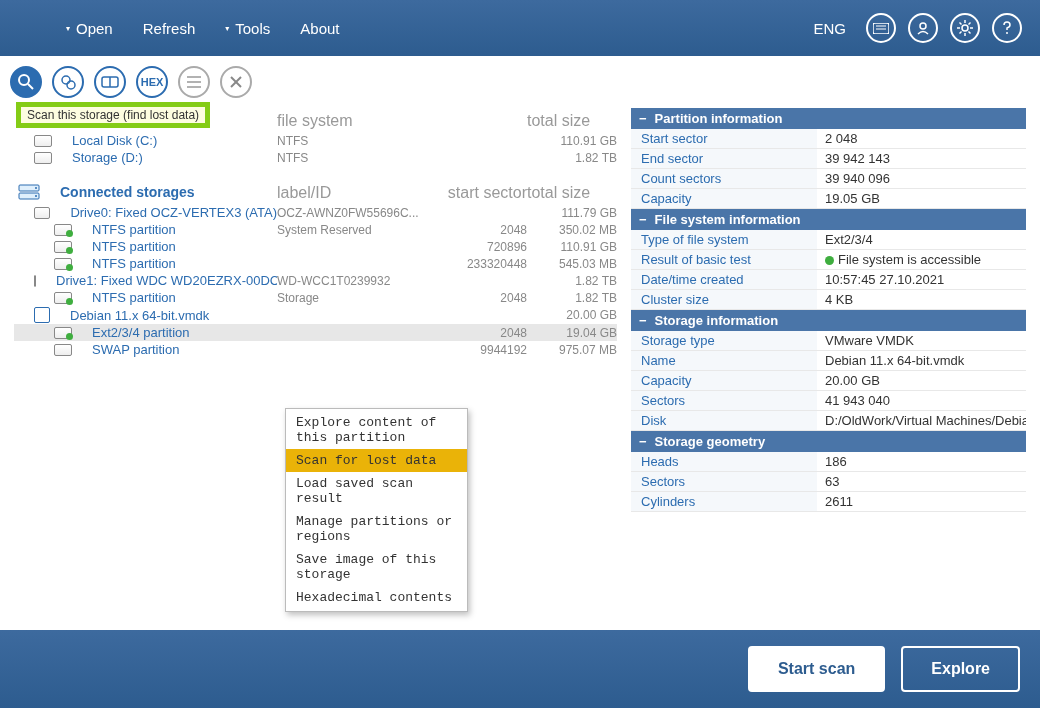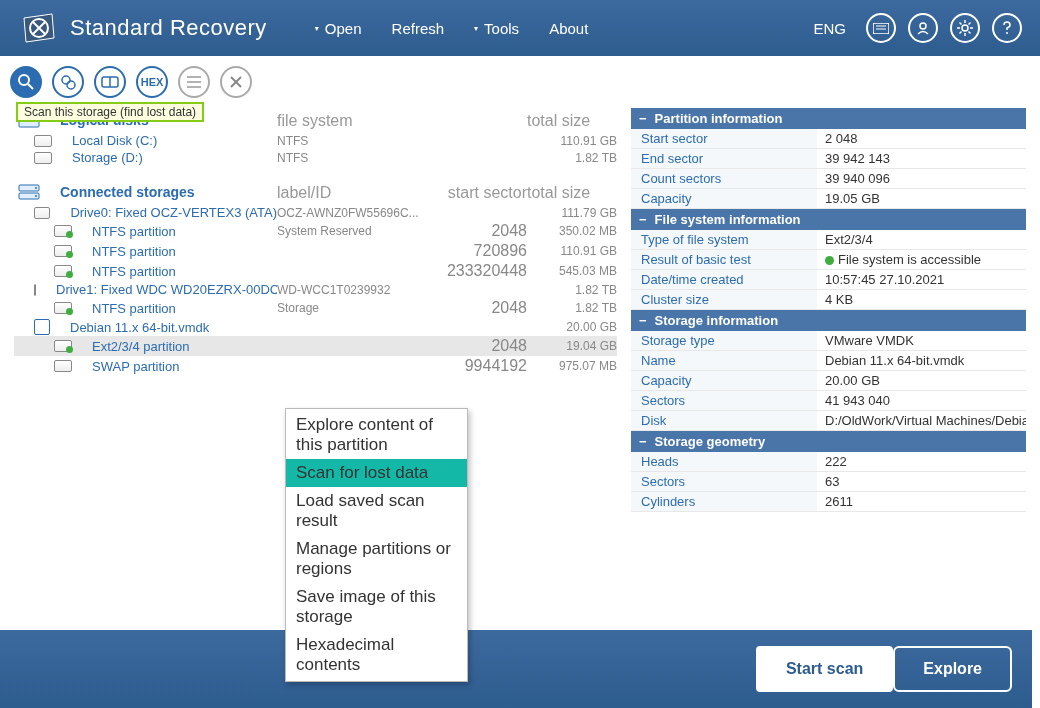--- a/index.html
+++ b/index.html
@@ -15,38 +15,38 @@
   .menu-arrow { font-size: 8px; }
   .header-right { margin-left: auto; display: flex; align-items: center; gap: 12px; }
   .lang { font-size: 15px; margin-right: 8px; }
   .header-icon-btn { width: 30px; height: 30px; border: 2px solid #fff; border-radius: 50%; display: flex; align-items: center; justify-content: center; cursor: pointer; }
   
   
   .toolbar { padding: 10px 10px; display: flex; gap: 10px; align-items: center; position: relative; }
   .tool-btn { width: 32px; height: 32px; border: 2px solid #2c6cb0; border-radius: 50%; display: flex; align-items: center; justify-content: center; cursor: pointer; color: #2c6cb0; font-weight: bold; font-size: 11px; background: #fff; }
   .tool-btn.active { background: #2c6cb0; color: #fff; }
   .tool-btn.gray { border-color: #aaa; color: #888; }
-  .tooltip-box { position: absolute; left: 16px; top: 46px; background: #fdfde0; border: 2px solid #84cc16; padding: 1px 6px; font-size: 12px; color: #333; z-index: 5; }
+  .tooltip-box { position: absolute; left: 16px; top: 46px; background: #fdfde0; border: 5px solid #84cc16; padding: 1px 6px; font-size: 12px; color: #333; z-index: 5; }
   
   
   .content { display: flex; padding: 0 14px; gap: 14px; }
   .left-panel { flex: 1; min-width: 0; }
   .right-panel { width: 395px; }
   
   
   .section-header { display: flex; align-items: center; gap: 20px; padding: 4px 4px; color: #2c6cb0; font-weight: bold; font-size: 14px; }
   .col-headers { display: flex; color: #999; font-size: 16px; padding: 2px 0; }
   .col-headers .c-label { width: 160px; text-align: left; }
   .col-headers .c-start { width: 90px; text-align: right; }
   .col-headers .c-size { width: 90px; text-align: left; }
   
   .row { display: flex; align-items: center; padding: 1px 0; font-size: 13px; color: #2c6cb0; }
   .row .c-name { flex: 1; display: flex; align-items: center; gap: 20px; min-width: 0; white-space: nowrap; overflow: hidden; }
   .row .c-label { width: 160px; color: #888; font-size: 12px; white-space: nowrap; overflow: hidden; text-overflow: ellipsis; }
-  .row .c-start { width: 90px; text-align: right; color: #888; font-size: 16px; }
+  .row .c-start { width: 90px; text-align: right; color: #888; font-size: 12px; }
   .row .c-size { width: 90px; text-align: right; color: #888; font-size: 12px; }
   .row.sel { background: #e7e7e7; align-items: center; }
   .ind1 { padding-left: 20px; }
   .ind2 { padding-left: 40px; }
   .disk-rect { width: 18px; height: 12px; border: 1px solid #888; border-radius: 2px; background: linear-gradient(#fff,#eee); display: inline-block; position: relative; }
   .disk-rect.green::after { content: ''; position: absolute; right: -2px; bottom: -2px; width: 7px; height: 7px; background: #3fae3f; border-radius: 50%; }
   .vmdk-icon { width: 16px; height: 16px; border: 1px solid #2c6cb0; display: inline-block; border-radius: 2px; }
 
   .spacer-row { height: 14px; }
   
@@ -54,46 +54,35 @@
   .info-section-hdr { background: #4a75a8; color: #fff; padding: 3px 8px; font-size: 13px; display: flex; align-items: center; gap: 8px; font-weight: bold; }
   .info-section-hdr .dash { font-weight: bold; }
   .info-row { display: flex; border-bottom: 1px solid #e8e8e8; font-size: 13px; }
   .info-row:nth-child(odd-of-type) {}
   .info-key { width: 186px; padding: 2px 10px; color: #2c6cb0; background: #f5f8fb; white-space: nowrap; overflow: hidden; }
   .info-val { flex: 1; padding: 2px 8px; color: #333; white-space: nowrap; overflow: hidden; }
   .status-dot { display: inline-block; width: 9px; height: 9px; border-radius: 50%; background: #3fae3f; margin-right: 4px; vertical-align: middle; }
   
   
   .ctx-menu { position: absolute; left: 285px; top: 408px; background: #fff; border: 1px solid #bbb; box-shadow: 2px 3px 6px rgba(0,0,0,0.25); padding: 2px 0; z-index: 20; width: 183px; }
-  .ctx-item { padding: 4px 10px; font-size: 17px; color: #333; cursor: pointer; }
-  .ctx-item.hover { background: #14b8a6; }
-  
-  
-  .footer { position: absolute; left: 0; right: 8px; bottom: 0; height: 78px; background: linear-gradient(#3d6a9e, #2d5c8f); display: flex; align-items: center; justify-content: flex-end; padding: 0 20px; }
+  .ctx-item { padding: 4px 10px; font-size: 13px; color: #333; cursor: pointer; font-family: Liberation Mono, monospace; }
+  .ctx-item.hover { background: #eab308; }
+  
+  
+  .footer { position: absolute; left: 0; right: 0; bottom: 0; height: 78px; background: linear-gradient(#3d6a9e, #2d5c8f); display: flex; align-items: center; justify-content: flex-end; padding: 0 20px; gap: 16px; }
   .btn { padding: 12px 28px; border-radius: 4px; font-size: 16px; font-weight: 600; cursor: pointer; border: 2px solid #fff; }
   .btn-primary { background: #fff; color: #2d5c8f; }
-  .btn-secondary { background: transparent; color: #fff; border-radius: 6px; }
+  .btn-secondary { background: transparent; color: #fff; }
   
   svg { display: block; }
 </style>
 </head>
 <body>
 
 <div class="header">
-  <div class="logo-area">
-    <div class="logo-icon">
-      <svg width="40" height="40" viewBox="0 0 40 40">
-        <polygon points="6,10 34,6 36,30 8,34" fill="#39587d" stroke="#fff" stroke-width="1"></polygon>
-        <circle cx="21" cy="20" r="9" fill="none" stroke="#fff" stroke-width="2"></circle>
-        <line x1="15" y1="14" x2="27" y2="26" stroke="#fff" stroke-width="2"></line>
-        <line x1="27" y1="14" x2="15" y2="26" stroke="#fff" stroke-width="2"></line>
-      </svg>
-    </div>
-    <div class="app-title">Standard Recovery</div>
-  </div>
   <div class="menu">
     <div class="menu-item">
         <span class="menu-arrow">▾</span>
         <span>Open</span>
       </div>
     <div class="menu-item">
         <span>Refresh</span>
       </div>
     <div class="menu-item">
         <span class="menu-arrow">▾</span>
@@ -389,21 +378,21 @@
       <div class="info-row">
         <div class="info-key">Disk</div>
         <div class="info-val">D:/OldWork/Virtual Machines/Debian 1</div>
       </div>
       <div class="info-section-hdr">
         <span class="dash">−</span>
         <span>Storage geometry</span>
       </div>
       <div class="info-row">
         <div class="info-key">Heads</div>
-        <div class="info-val">222</div>
+        <div class="info-val">186</div>
       </div>
       <div class="info-row">
         <div class="info-key">Sectors</div>
         <div class="info-val">63</div>
       </div>
       <div class="info-row">
         <div class="info-key">Cylinders</div>
         <div class="info-val">2611</div>
       </div>
     </div>

